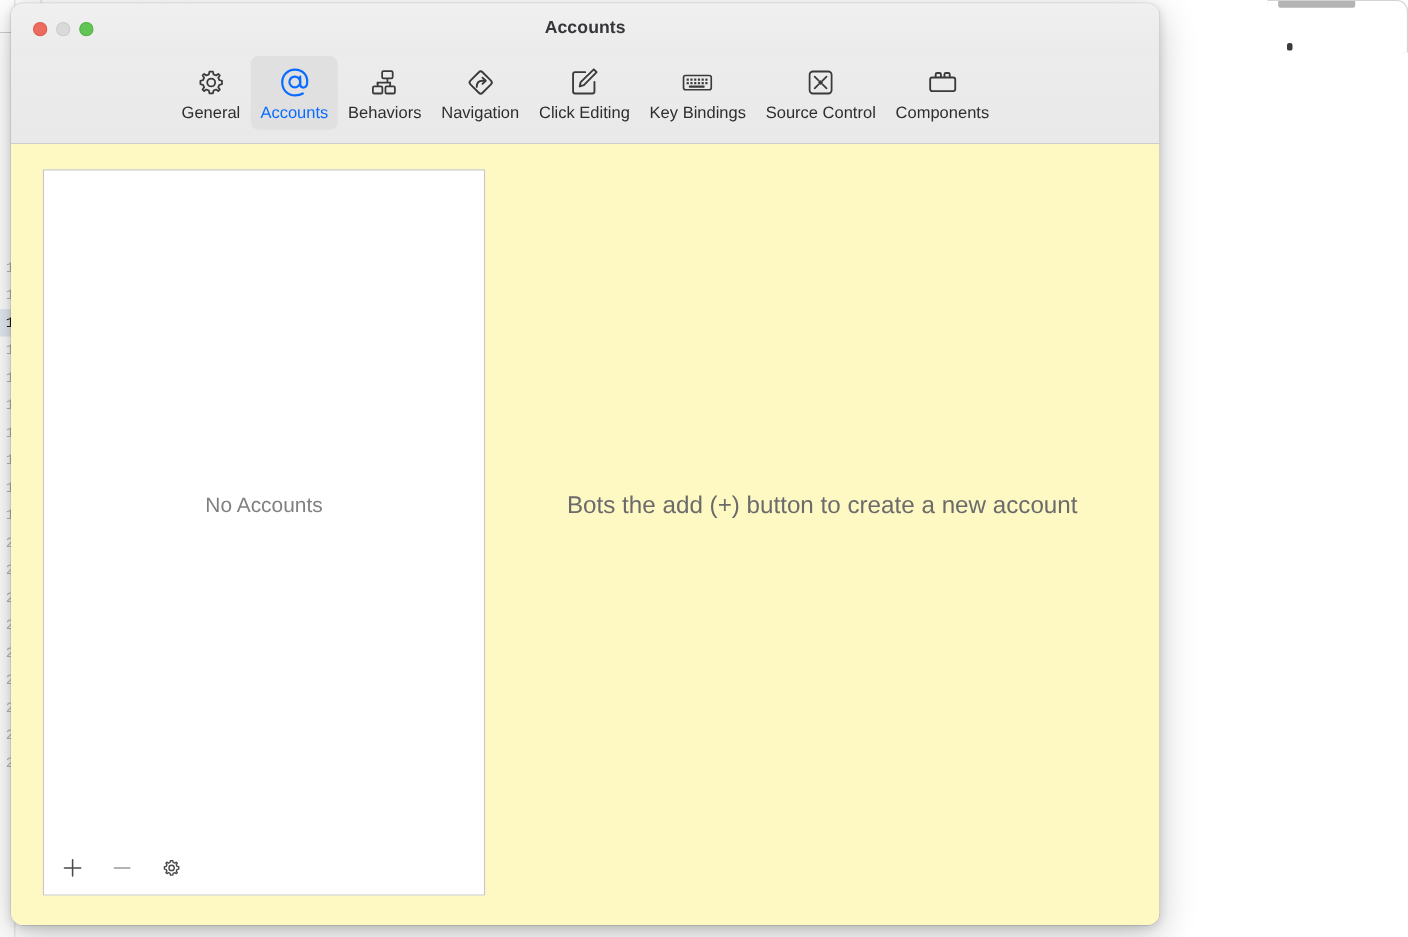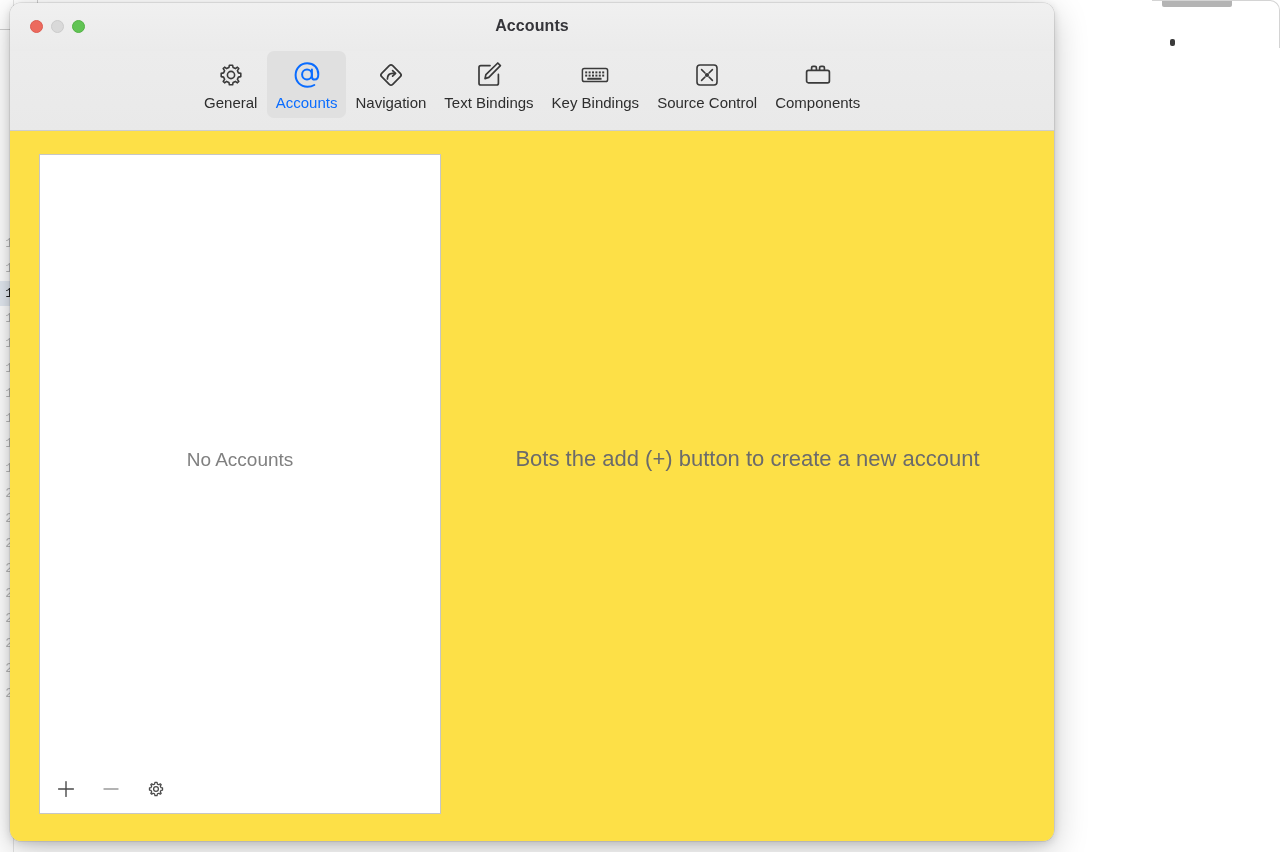--- a/index.html
+++ b/index.html
@@ -196,21 +196,21 @@
     color: #2e2e2e;
     white-space: nowrap;
     line-height: 18px;
   }
   .toolbar-item.selected .toolbar-label { color: #0a6cff; }
 
   
   #prefs-body {
     flex: 1 1 auto;
     position: relative;
-    background: #fde047;
+    background: #fef9c3;
     display: flex;
     padding: 23px 0 0 29px;
     box-sizing: border-box;
   }
 
   
   #accounts-panel {
     width: 402px;
     height: 660px;
     background: #ffffff;
@@ -328,41 +328,53 @@
     <div class="toolbar-item selected">
       <span class="toolbar-icon">
         <svg width="32" height="32" viewBox="0 0 32 32" fill="none" stroke="#0a6cff" stroke-width="2">
           <circle cx="16" cy="15.5" r="4.9"></circle>
           <path d="M20.9 10.6 L20.9 17.4 C20.9 19.6 22.2 20.6 23.8 20.6 C25.9 20.6 27.3 18.6 27.3 15.2 C27.3 8.6 22.6 4.3 16.2 4.3 C9.5 4.3 4.6 9.4 4.6 16 C4.6 22.7 9.5 27.7 16.4 27.7 C19.3 27.7 21.6 27.0 23.3 26.0" stroke-linecap="round"></path>
         </svg>
       </span>
       <span class="toolbar-label">Accounts</span>
     </div>
 
+    <div class="toolbar-item">
+      <span class="toolbar-icon">
+        <svg width="30" height="30" viewBox="0 0 30 30" fill="none" stroke="#3a3a3a" stroke-width="1.6">
+          <rect x="12.4" y="4.6" width="9.6" height="6.6" rx="1.2"></rect>
+          <rect x="4.0" y="18.6" width="8.6" height="6.4" rx="1.2"></rect>
+          <rect x="15.4" y="18.6" width="8.6" height="6.4" rx="1.2"></rect>
+          <path d="M17.2 11.2 L17.2 15.2 L8.3 15.2 L8.3 18.6 M17.2 15.2 L19.7 15.2 L19.7 18.6"></path>
+          <path d="M8.3 15.2 L8.3 18.6" stroke-dasharray="1.6 1.6"></path>
+        </svg>
+      </span>
+      <span class="toolbar-label">Behaviors</span>
+    </div>
 
     <div class="toolbar-item">
       <span class="toolbar-icon">
         <svg width="32" height="32" viewBox="0 0 32 32" fill="none" stroke="#3a3a3a" stroke-width="1.7">
           <rect x="8.2" y="8.2" width="15.6" height="15.6" rx="2.4" transform="rotate(45 16 16)"></rect>
           <path d="M12.4 20.0 C12.4 16.6 14.4 14.4 17.6 14.4 L19.6 14.4" stroke-linecap="round" stroke-linejoin="round"></path>
           <path d="M17.6 11.6 L20.6 14.4 L17.6 17.2" stroke-linecap="round" stroke-linejoin="round"></path>
         </svg>
       </span>
       <span class="toolbar-label">Navigation</span>
     </div>
 
 
     <div class="toolbar-item">
       <span class="toolbar-icon">
         <svg width="30" height="30" viewBox="0 0 30 30" fill="none" stroke="#3a3a3a" stroke-width="1.7">
           <path d="M24.4 14.4 L24.4 23.2 C24.4 24.2 23.6 25.0 22.6 25.0 L6.8 25.0 C5.8 25.0 5.0 24.2 5.0 23.2 L5.0 7.4 C5.0 6.4 5.8 5.6 6.8 5.6 L16.0 5.6" stroke-linecap="round"></path>
           <path d="M11.0 18.6 L11.9 14.6 L23.8 3.0 L26.4 5.6 L14.8 17.4 Z" stroke-linejoin="round"></path>
         </svg>
       </span>
-      <span class="toolbar-label">Text Bindings</span>
+      <span class="toolbar-label">Click Editing</span>
     </div>
 
     <div class="toolbar-item">
       <span class="toolbar-icon">
         <svg width="32" height="32" viewBox="0 0 32 32" fill="none" stroke="#3a3a3a" stroke-width="1.5">
           <rect x="3.4" y="9.6" width="25.2" height="13.0" rx="1.8"></rect>
           <g fill="#3a3a3a" stroke="none">
             <rect x="6.2" y="12.4" width="2" height="2"></rect>
               <rect x="9.6" y="12.4" width="2" height="2"></rect>
             <rect x="13.0" y="12.4" width="2" height="2"></rect>

